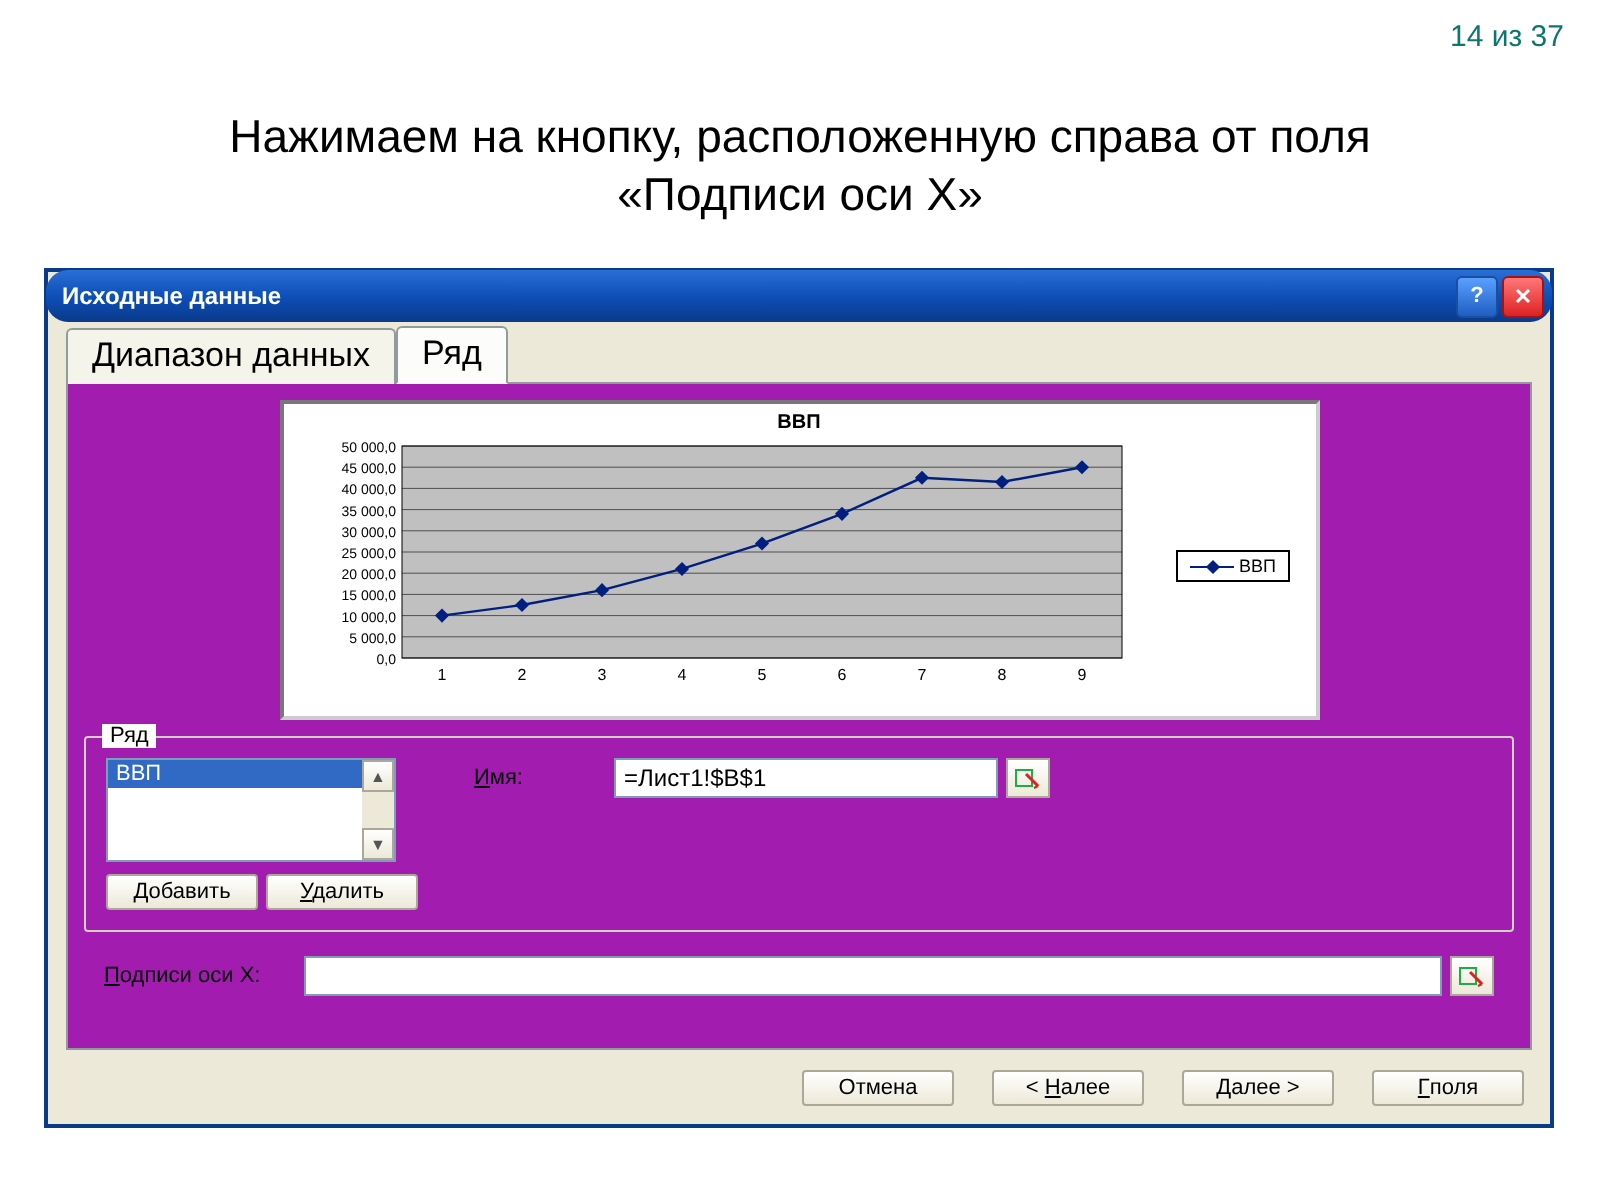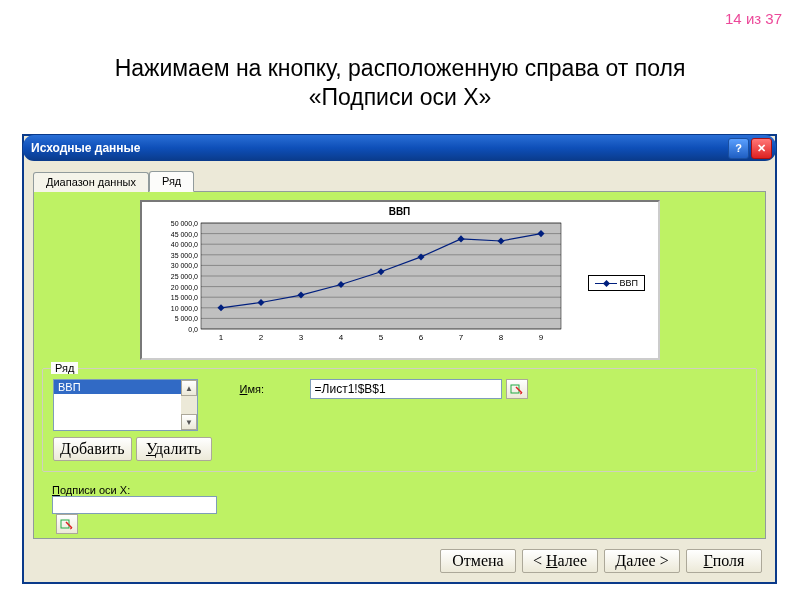--- a/index.html
+++ b/index.html
@@ -7,21 +7,21 @@
   body {
     width: 800px; height: 600px;
     font-family: Tahoma, Arial, sans-serif;
     font-size: 11px;
     background: #fff;
     color: #000;
     position: relative;
   }
   .page-number {
     position: absolute; top: 10px; right: 18px;
-    color: #ec4899; font-size: 15px;
+    color: #0f766e; font-size: 15px;
   }
   .slide-title {
     text-align: center;
     font-size: 23px;
     margin: 54px 60px 16px 60px;
     font-weight: normal;
     line-height: 1.25;
   }
 
   
@@ -62,34 +62,34 @@
   }
   .tab {
     padding: 3px 12px 4px 12px;
     border: 1px solid #919b9c;
     border-bottom: none;
     background: #f5f4ea;
     margin-right: 0;
     border-radius: 3px 3px 0 0;
     position: relative;
     top: 1px;
-    font-size: 11px;
+    font-size: 17px;
     cursor: default;
   }
   .tab.active {
     background: #fcfcfa;
     border-bottom: 1px solid #fcfcfa;
     font-weight: normal;
     z-index: 3;
   }
   .tab:first-child { }
   .tabpanel {
     border: 1px solid #919b9c;
-    background: #bef264;
-    padding: 8px 8px 0 8px;
+    background: #a21caf;
+    padding: 8px 8px 22px 8px;
     position: relative;
     z-index: 1;
   }
 
   
   .chart-box {
     border: 2px inset #ccc;
     background: #fff;
     width: 520px;
     height: 160px;
@@ -176,38 +176,38 @@
     display:flex;align-items:center;justify-content:center;
     cursor:pointer;
   }
   .range-btn svg { display:block; }
 
   .btn {
     border: 1px solid #aca899;
     background: linear-gradient(#fff,#ece9d8);
     padding: 2px 10px;
     border-radius: 2px;
-    font-size: 16px;
-    font-family: Liberation Serif, serif;
+    font-size: 11px;
+    font-family: Liberation Sans, sans-serif;
     cursor:pointer;
     min-width: 76px;
     text-align:center;
   }
   .btn-row {
-    display:flex; gap:6px; justify-content:flex-end;
+    display:flex; gap:19px; justify-content:flex-end;
     padding: 10px 4px 0 4px;
   }
   .series-btns { display:flex; gap:4px; margin-top:6px; }
   .series-btns .btn{ min-width:76px; padding:2px 6px;}
 
   .series-left{ display:flex; flex-direction:column;}
   .series-right{ flex:1; margin-left:28px; }
   .wide-lbl{ width:100px; display:inline-block;}
   .val-input { width: 192px; }
-  .xlabel-row { display:flex; align-items:flex-start; margin-top:12px; padding: 0 10px 4px 10px; flex-direction: column;}
+  .xlabel-row { display:flex; align-items:center; margin-top:12px; padding: 0 10px 4px 10px;}
   .xlabel-row .wide-lbl{width:100px;}
   .xlabel-row input.txt{ flex:1; }
 </style>
 </head>
 <body>
 
 <div class="page-number">14 из 37</div>
 <div class="slide-title">Нажимаем на кнопку, расположенную справа от поля «Подписи оси Х»</div>
 
 <div class="window">

